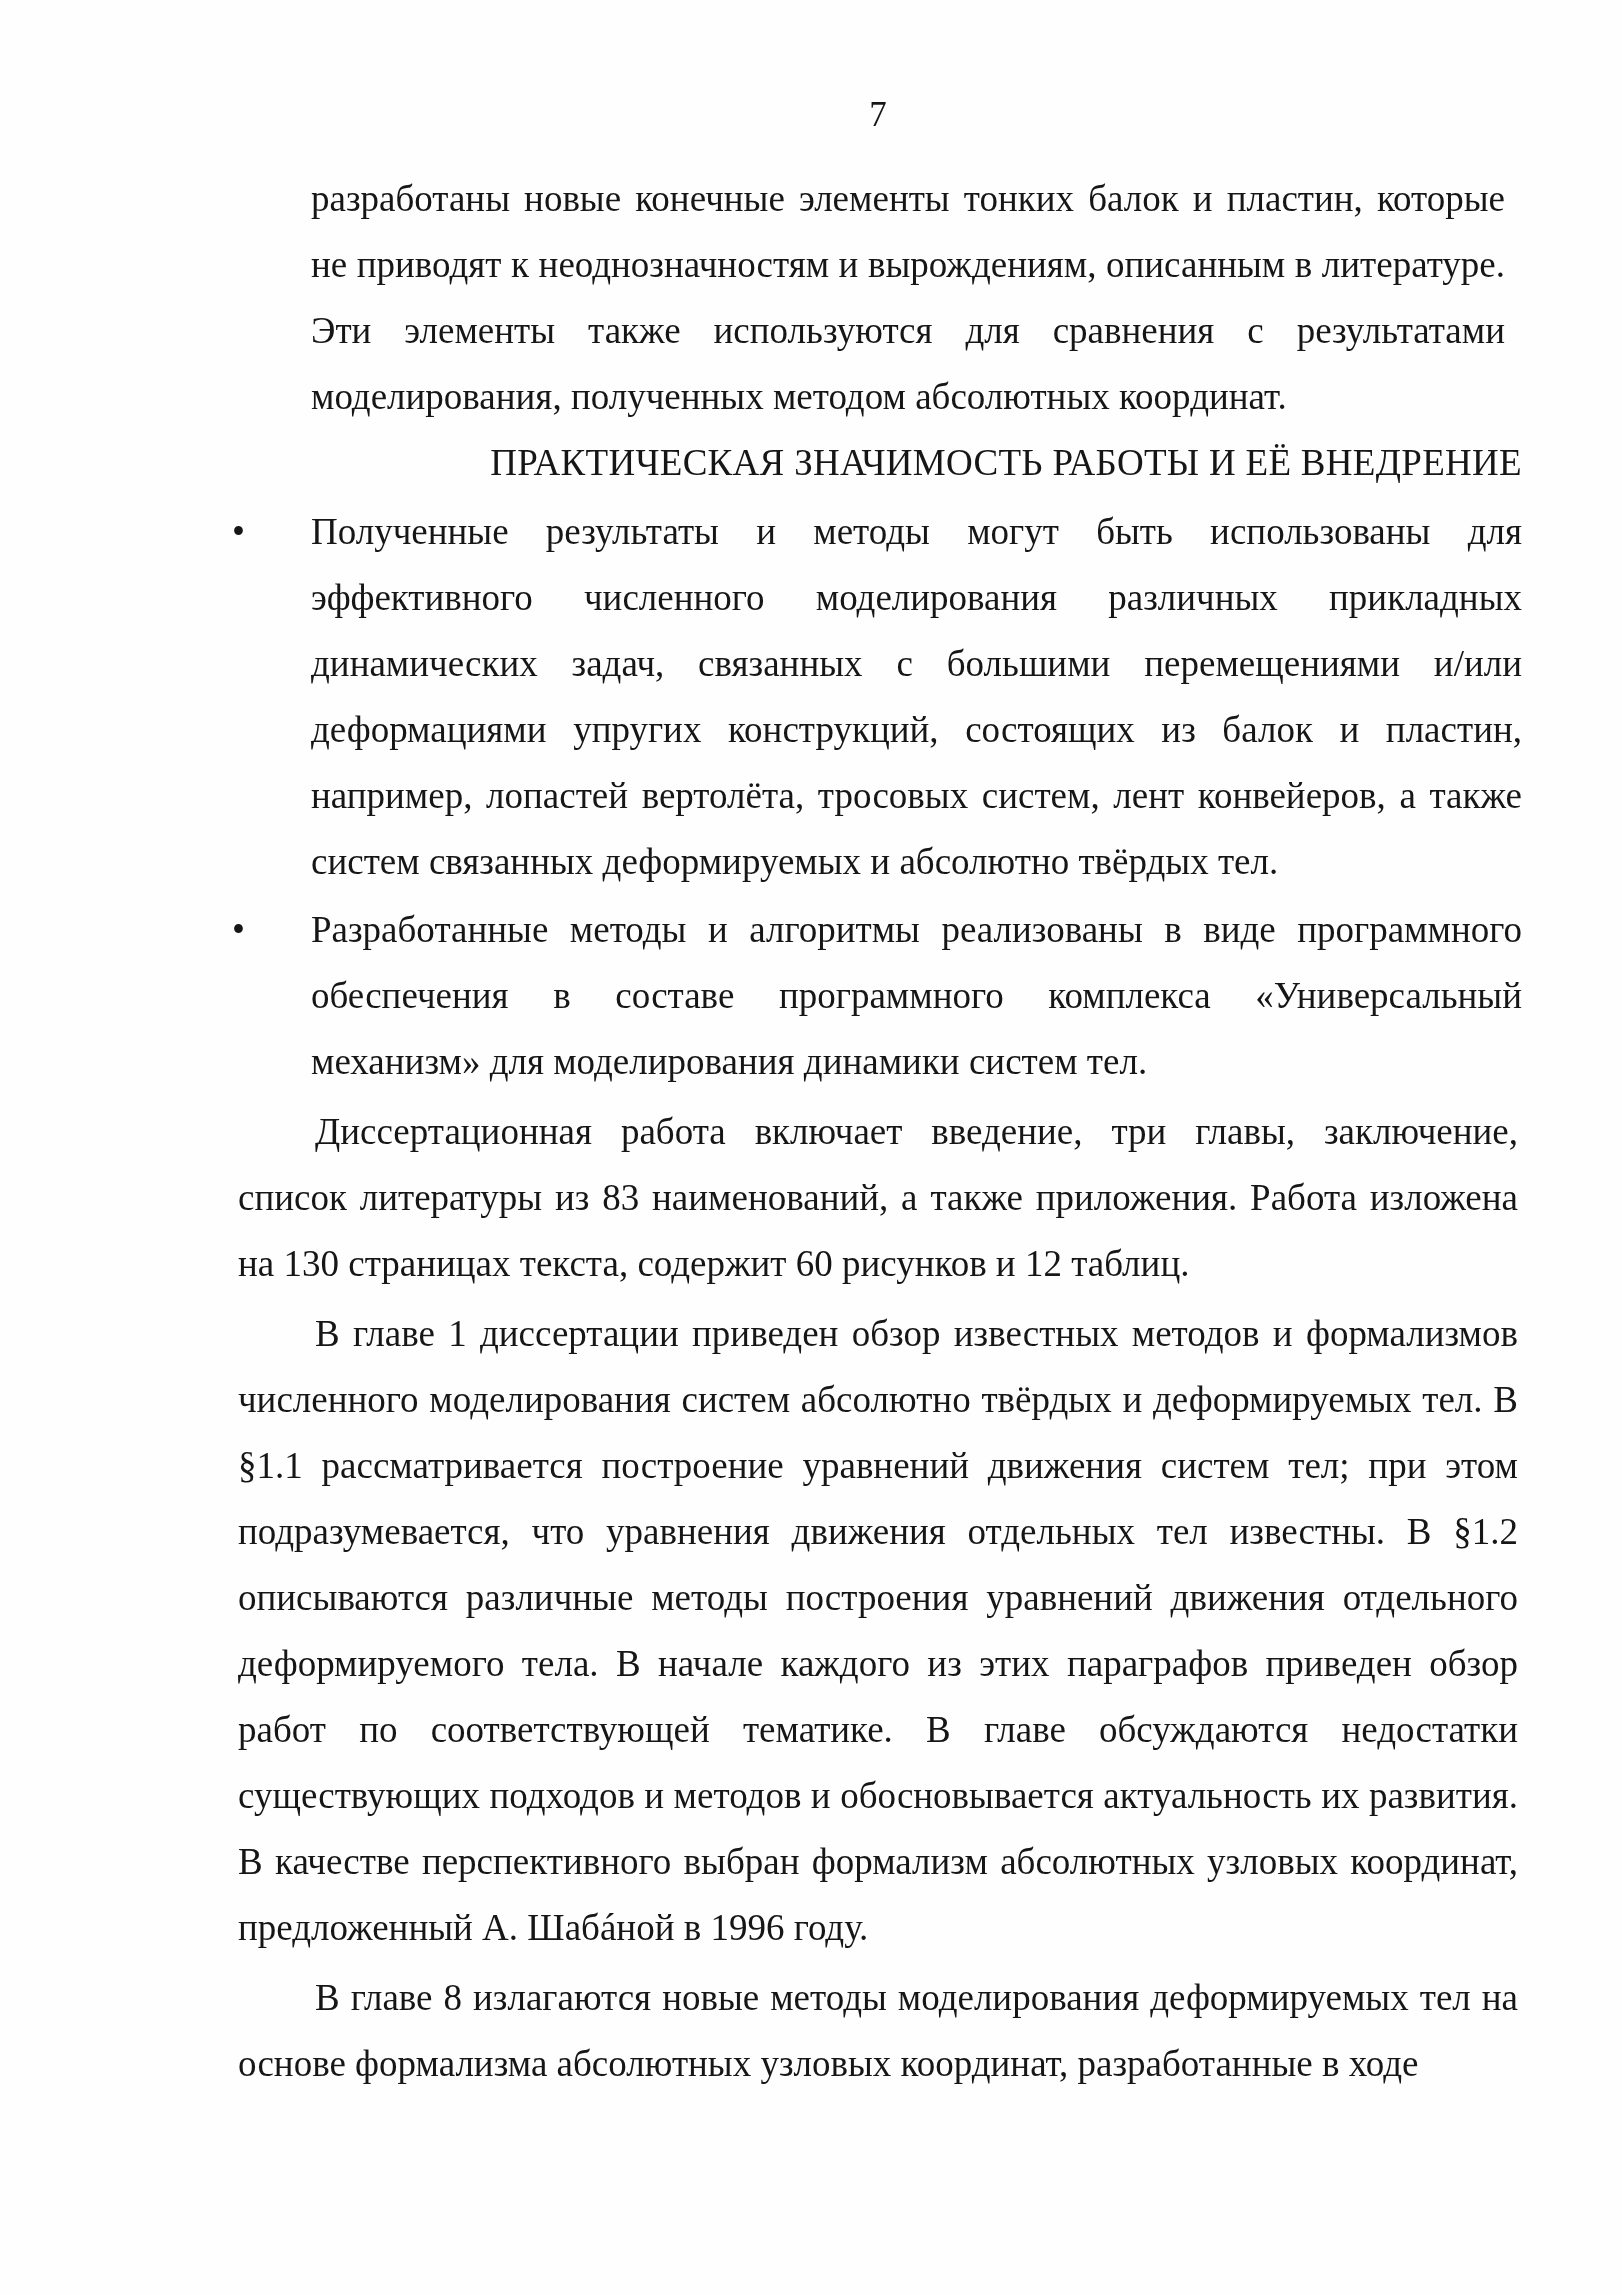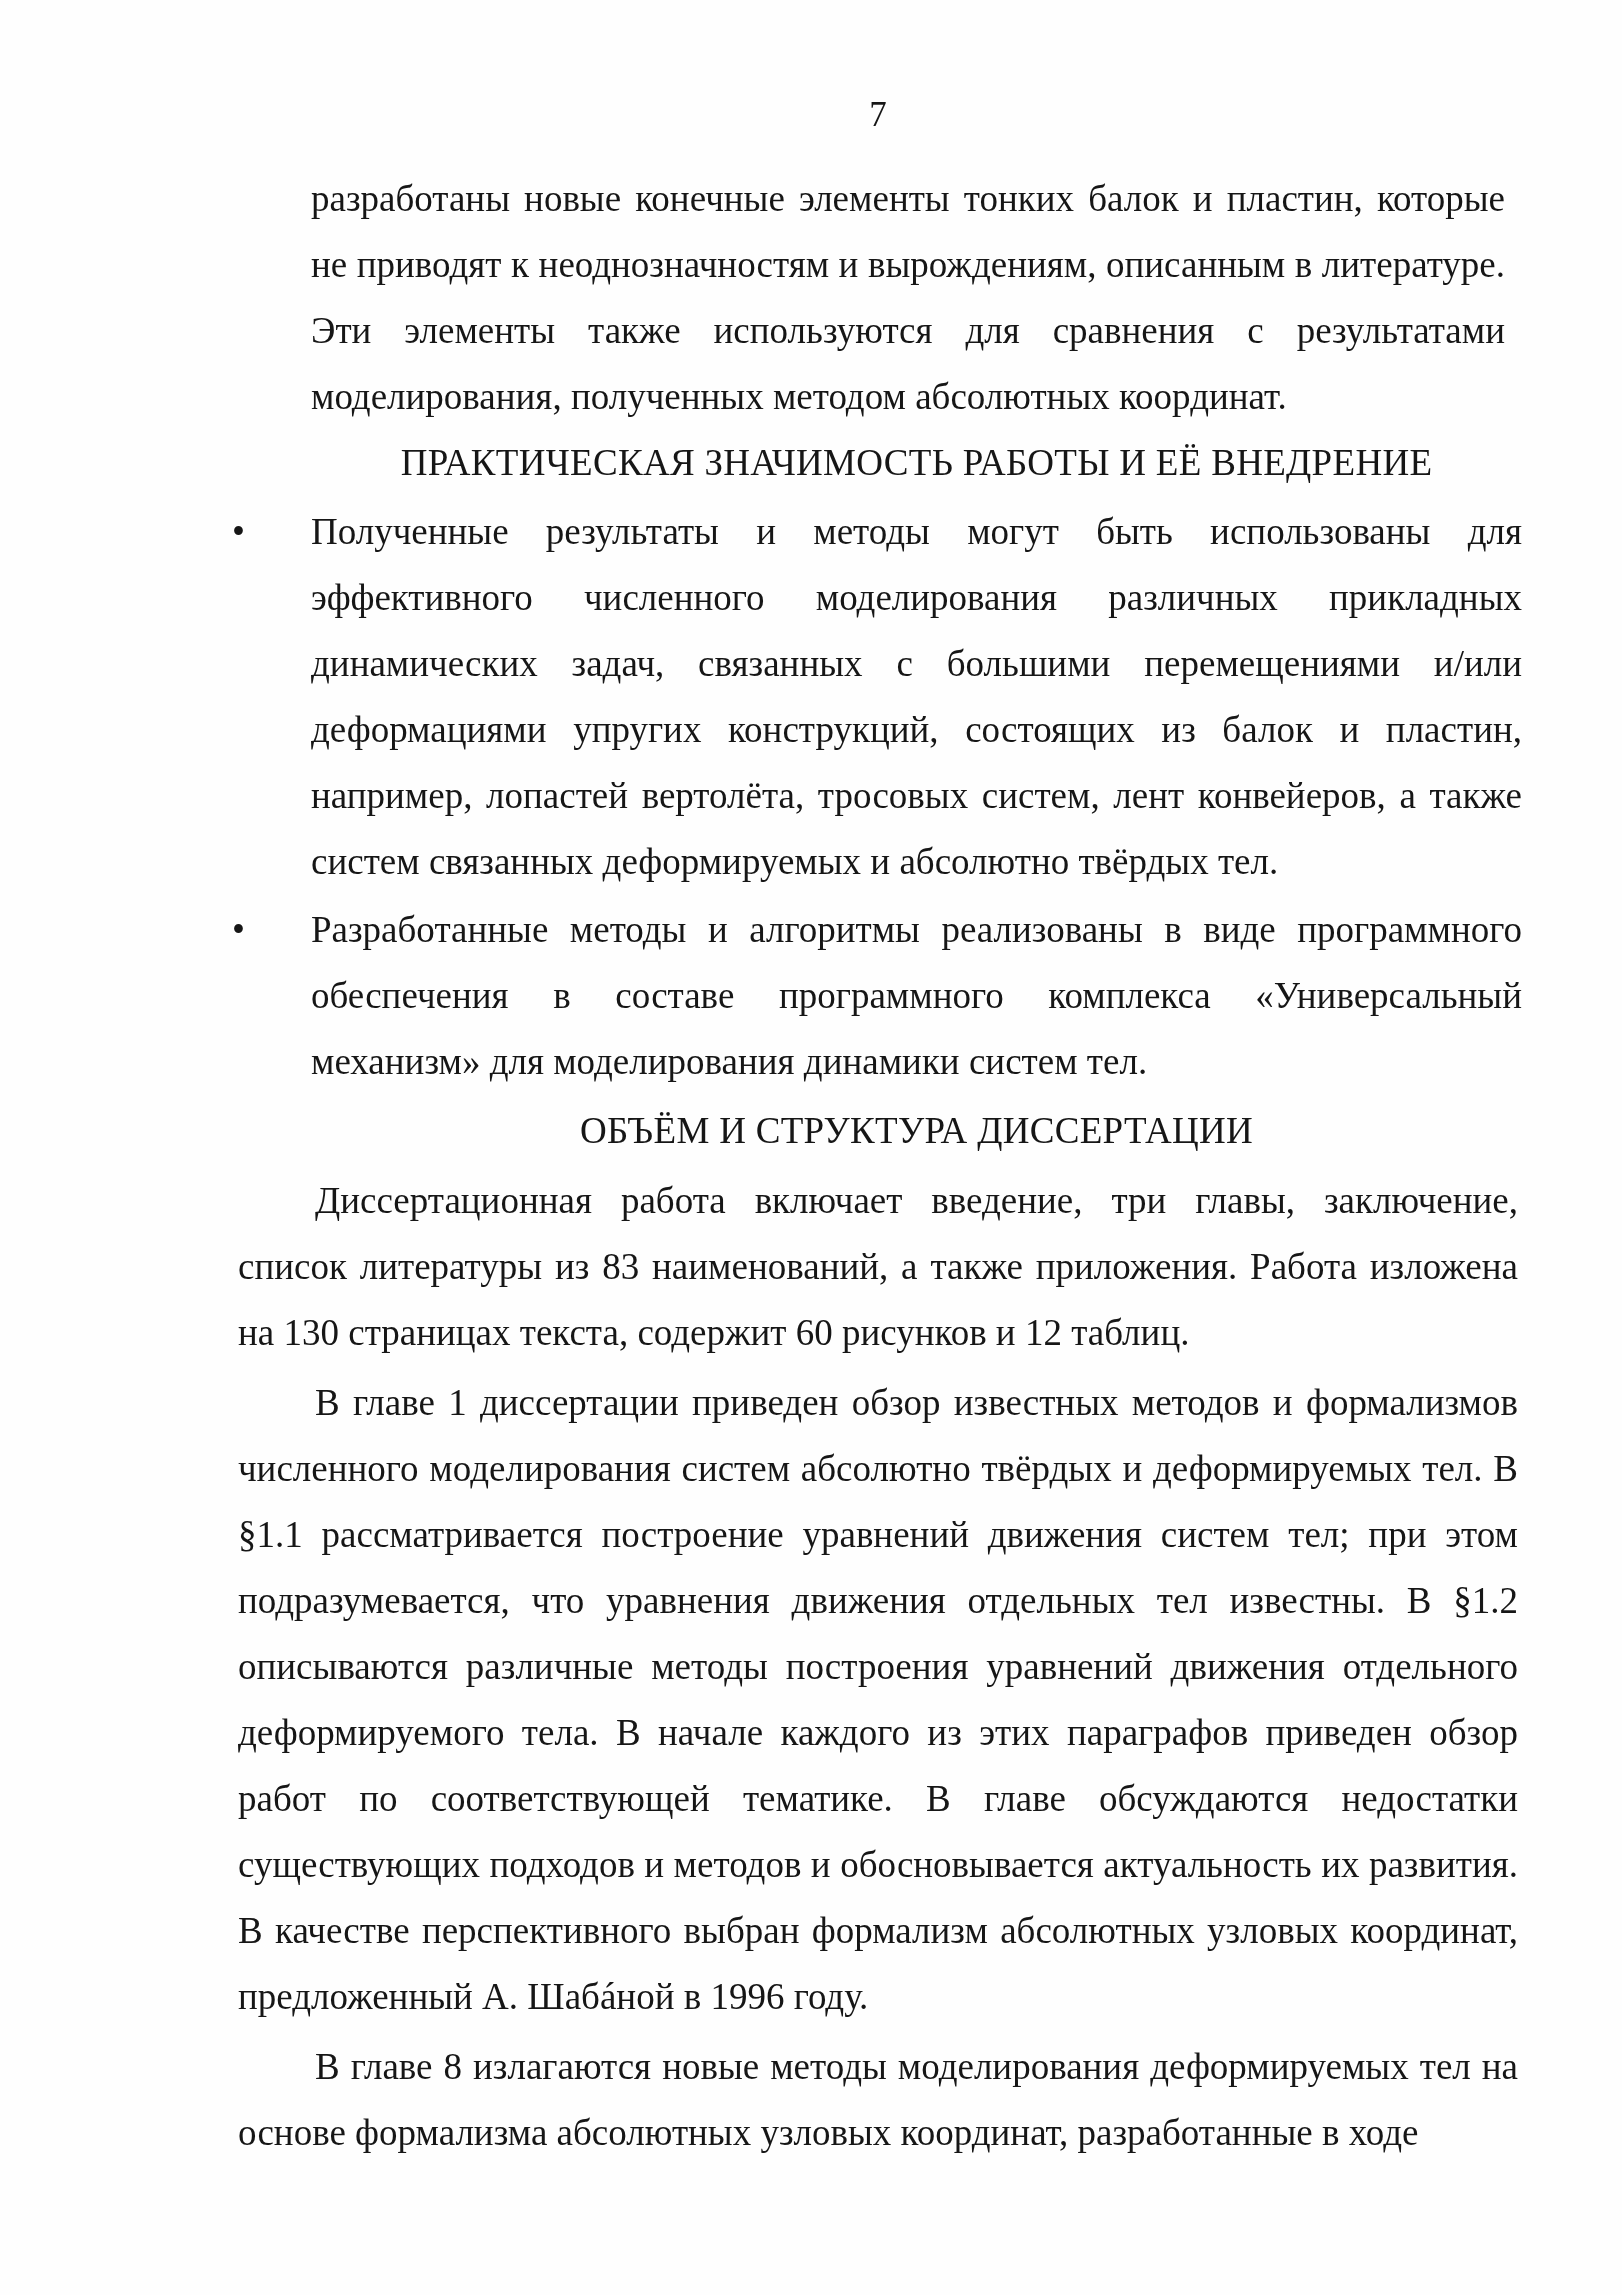--- a/index.html
+++ b/index.html
@@ -30,21 +30,21 @@
     text-align: justify;
     text-indent: 77px;
   }
   .hang {
     margin: 0 17px 0 77px;
     text-align: justify;
     text-indent: 0;
   }
   .heading {
     margin: 0 0 0 77px;
-    text-align: center;
+    text-align: right;
     letter-spacing: 0.3px;
     white-space: nowrap;
   }
   .bullet-list { margin: 0; padding: 0; list-style: none; }
   .bullet-item {
     position: relative;
     margin: 2.6px 0 2.6px 77px;
     text-align: justify;
   }
   .bullet-marker {
@@ -70,21 +70,20 @@
     <div class="bullet-item">
       <span class="bullet-marker">•</span>
       <span>Полученные результаты и методы могут быть использованы для эффективного численного моделирования различных прикладных динамических задач, связанных с большими перемещениями и/или деформациями упругих конструкций, состоящих из балок и пластин, например, лопастей вертолёта, тросовых систем, лент конвейеров, а также систем связанных деформируемых и абсолютно твёрдых тел.</span>
     </div>
     <div class="bullet-item">
       <span class="bullet-marker">•</span>
       <span>Разработанные методы и алгоритмы реализованы в виде программного обеспечения в составе программного комплекса «Универсальный механизм» для моделирования динамики систем тел.</span>
     </div>
   </div>
 
-  <p class="heading">ОБЪЁМ И СТРУКТУРА ДИССЕРТАЦИИ</p>
 
   <p class="para">Диссертационная работа включает введение, три главы, заключение, список литературы из 83 наименований, а также приложения. Работа изложена на 130 страницах текста, содержит 60 рисунков и 12 таблиц.</p>
 
   <p class="para"><span>В </span><span class="u">главе 1</span><span> диссертации приведен обзор известных методов и формализмов численного моделирования систем абсолютно твёрдых и деформируемых тел. В §1.1 рассматривается построение уравнений движения систем тел; при этом подразумевается, что уравнения движения отдельных тел известны. В §1.2 описываются различные методы построения уравнений движения отдельного деформируемого тела. В начале каждого из этих параграфов приведен обзор работ по соответствующей тематике. В главе обсуждаются недостатки существующих подходов и методов и обосновывается актуальность их развития. В качестве перспективного выбран формализм абсолютных узловых координат, предложенный А. Шабáной в 1996 году.</span></p>
 
   <p class="para"><span>В </span><span class="u">главе 8</span><span> излагаются новые методы моделирования деформируемых тел на основе формализма абсолютных узловых координат, разработанные в ходе</span></p>
 
 </div>
 
 

